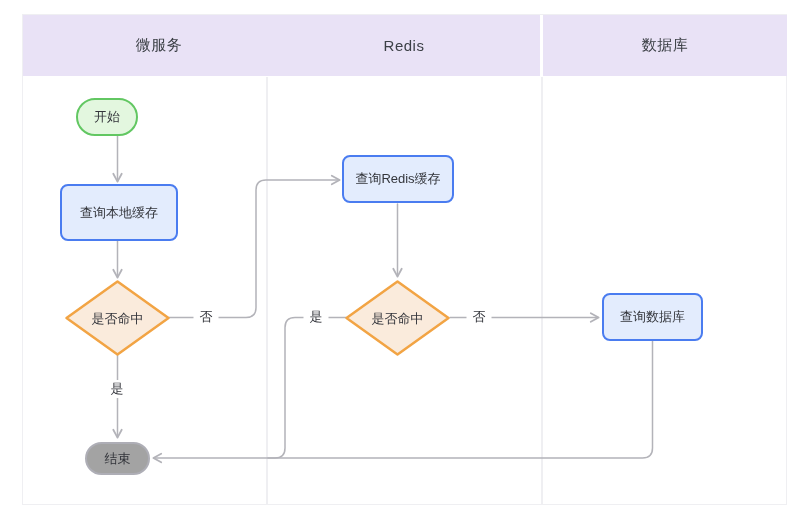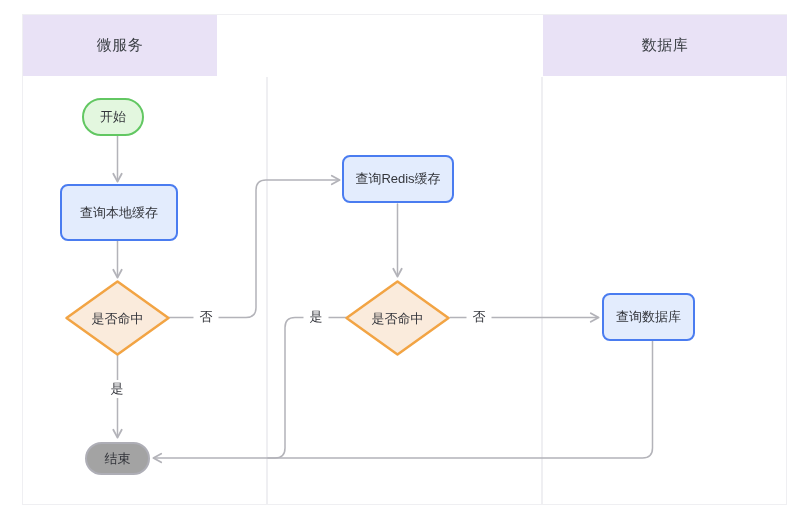--- a/index.html
+++ b/index.html
@@ -27,21 +27,21 @@
     top: 15px;
     height: 61px;
     background: #E9E2F6;
     display: flex;
     align-items: center;
     justify-content: center;
     font-size: 15px;
     color: #3C4046;
     letter-spacing: 0.5px;
   }
-  .hdr-1 { left: 23px;  width: 194px; }
+  .hdr-1 { left: 23px;  width: 272px; }
   .hdr-2 { left: 268px; width: 272px; }
   .hdr-3 { left: 543px; width: 244px; }
 
   .lane-divider {
     position: absolute;
     top: 77px;
     width: 1.5px;
     height: 428px;
     background: #EFEFF2;
   }
@@ -62,33 +62,33 @@
     box-sizing: border-box;
     display: flex;
     align-items: center;
     justify-content: center;
     font-size: 13px;
     color: #33353B;
     background: #ffffff;
     text-align: center;
   }
   .node-start {
-    left: 82px; top: 98px; width: 62px; height: 38px;
+    left: 76px; top: 98px; width: 62px; height: 38px;
     background: #E3F7DF;
     border: 2px solid #62C762;
     border-radius: 19px;
   }
   .node-process {
     background: #E3ECFD;
     border: 2px solid #4A7CF0;
     border-radius: 8px;
   }
   .node-local-cache { left: 60px;  top: 184px; width: 118px; height: 57px; }
   .node-redis-cache { left: 342px; top: 155px; width: 112px; height: 48px; text-align: right; }
-  .node-database    { left: 602px; top: 293px; width: 93px; height: 48px; }
+  .node-database    { left: 602px; top: 293px; width: 101px; height: 48px; }
   .node-end {
     left: 85px; top: 442px; width: 65px; height: 33px;
     background: #a3a3a3;
     border: 2px solid #AEAEB6;
     border-radius: 17px;
   }
 
   
   .decision {
     position: absolute;
@@ -118,20 +118,23 @@
   }
 </style>
 </head>
 <body>
 
 <div class="canvas">
 
   <div class="lane-table"></div>
   <div class="lane-header hdr-1">
     <span>微服务</span>
+  </div>
+  <div class="lane-header hdr-2">
+    <span>Redis</span>
   </div>
   <div class="lane-header hdr-3">
     <span>数据库</span>
   </div>
   <div class="lane-divider div-1"></div>
   <div class="lane-divider div-2"></div>
 
   <svg class="edges" viewBox="0 0 809 525">
     <defs>
       <marker id="arrow" markerUnits="userSpaceOnUse" markerWidth="12" markerHeight="12" viewBox="0 0 10 10" refX="7.5" refY="5" orient="auto">

